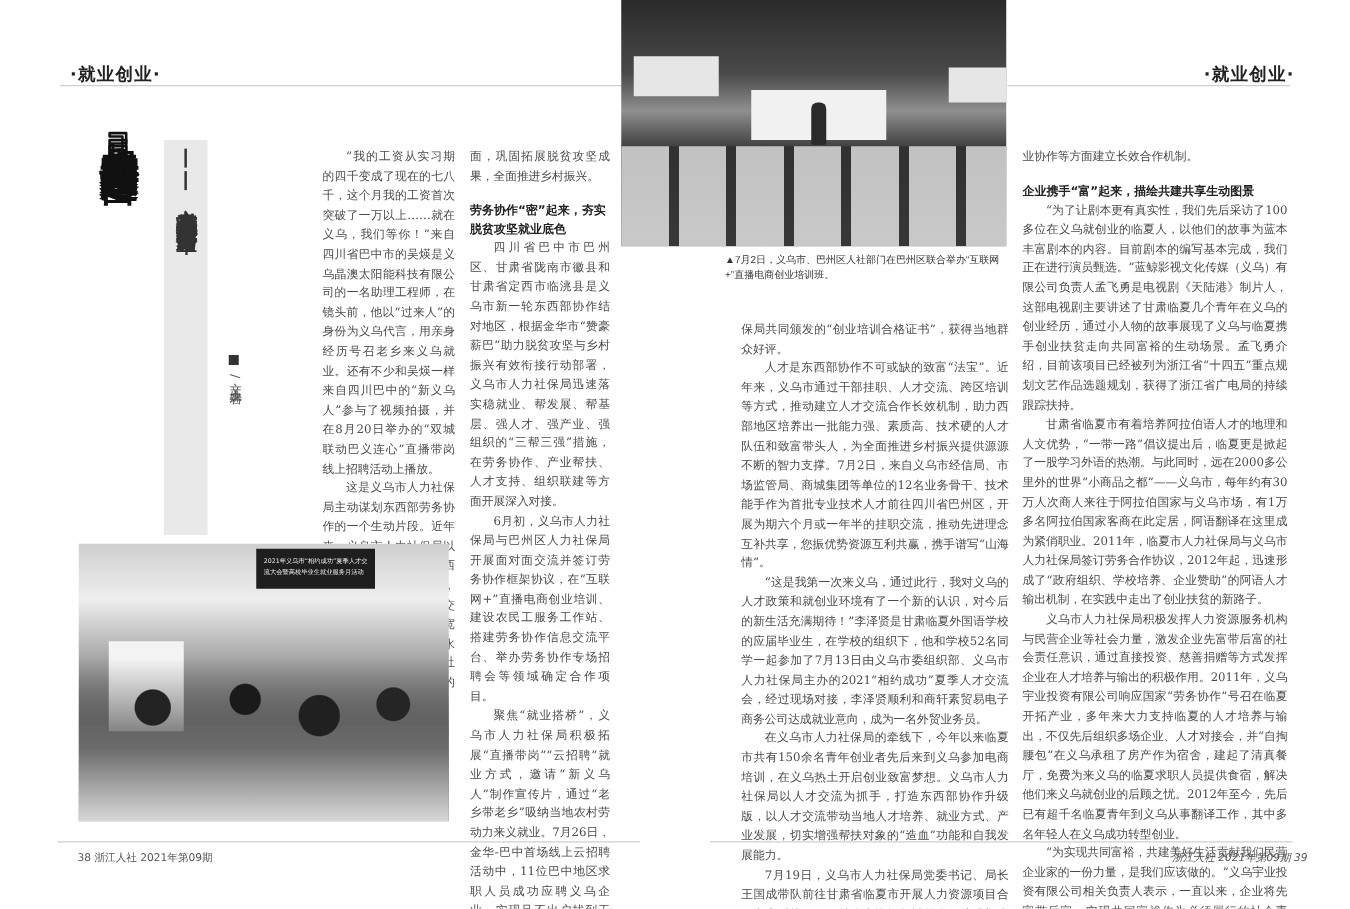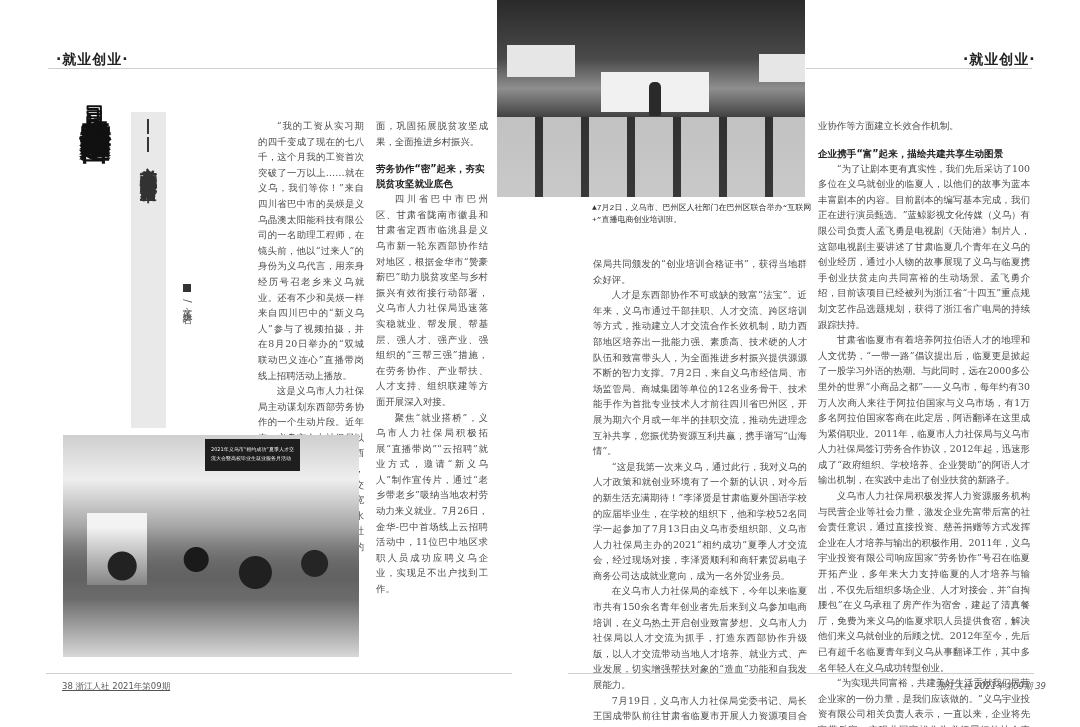--- a/index.html
+++ b/index.html
@@ -31,32 +31,32 @@
 
   .photo { position: absolute; overflow: hidden; background: #777; }
   .photo-top { left: 497px; top: 0; width: 308px; height: 197px; background: linear-gradient(180deg, #2a2a2a 0%, #4a4a4a 30%, #8f8f8f 45%, #3e3e3e 60%, #6e6e6e 100%); }
   .photo-top .screen { position: absolute; background: #e6e6e6; }
   .photo-top .s1 { left: 10px; top: 45px; width: 68px; height: 32px; }
   .photo-top .s2 { left: 104px; top: 72px; width: 108px; height: 40px; background: #f1f1f1; }
   .photo-top .s3 { left: 262px; top: 54px; width: 50px; height: 28px; }
   .photo-top .seats { position: absolute; left: 0; bottom: 0; width: 100%; height: 80px; background: repeating-linear-gradient(90deg, #d9d9d9 0 38px, #2e2e2e 38px 46px); opacity: 0.85; }
   .photo-top .speaker { position: absolute; left: 152px; top: 82px; width: 12px; height: 34px; background: #2a2a2a; border-radius: 5px 5px 2px 2px; }
 
-  .caption { position: absolute; left: 592px; top: 202px; width: 226px; font-size: 8px; line-height: 12px; color: #333; font-family: Liberation Mono, monospace; }
+  .caption { position: absolute; left: 580px; top: 202px; width: 226px; font-size: 8px; line-height: 12px; color: #333; font-family: Liberation Sans, sans-serif; }
 
   .photo-bottom { left: 63px; top: 435px; width: 296px; height: 222px; background: linear-gradient(180deg, #cfcfcf 0%, #eeeeee 20%, #9a9a9a 45%, #4a4a4a 65%, #8c8c8c 100%); }
   .photo-bottom .banner { position: absolute; left: 142px; top: 4px; width: 95px; height: 32px; background: #1e1e1e; color: #eee; font-size: 5px; line-height: 9px; padding: 6px; font-family: "DejaVu Sans", "Liberation Sans", sans-serif; }
   .photo-bottom .sign-board { position: absolute; left: 24px; top: 78px; width: 60px; height: 72px; background: #f3f3f3; }
   .photo-bottom .crowd { position: absolute; left: 0; bottom: 0; width: 100%; height: 130px; background: radial-gradient(circle at 20% 30%, #222 0 14px, transparent 15px), radial-gradient(circle at 45% 25%, #1a1a1a 0 12px, transparent 13px), radial-gradient(circle at 65% 35%, #202020 0 16px, transparent 17px), radial-gradient(circle at 85% 28%, #252525 0 13px, transparent 14px), linear-gradient(180deg, transparent 0%, #6b6b6b 55%, #d8d8d8 100%); }
 
   .footer-rule { position: absolute; top: 673px; height: 1px; background: #cfcfcf; }
   .footer-rule.left { left: 46px; width: 466px; }
   .footer-rule.right { left: 568px; width: 466px; }
   .folio { position: absolute; top: 681px; font-family: "DejaVu Sans", "Liberation Sans", sans-serif; font-size: 8.5px; color: #555; }
-  .folio.left { left: 62px; text-decoration: underline; }
+  .folio.left { left: 62px; }
   .folio.right { right: 34px; font-style: italic; }
 </style>
 </head>
 <body>
 
 <div class="section-tag left">·就业创业·</div>
 <div class="header-rule left"></div>
 <div class="section-tag right">·就业创业·</div>
 <div class="header-rule right"></div>
 
@@ -70,20 +70,21 @@
 
 <div class="col c1">
   <p>“我的工资从实习期的四千变成了现在的七八千，这个月我的工资首次突破了一万以上……就在义乌，我们等你！”来自四川省巴中市的吴煐是义乌晶澳太阳能科技有限公司的一名助理工程师，在镜头前，他以“过来人”的身份为义乌代言，用亲身经历号召老乡来义乌就业。还有不少和吴煐一样来自四川巴中的“新义乌人”参与了视频拍摄，并在8月20日举办的“双城联动巴义连心”直播带岗线上招聘活动上播放。</p>
   <p>这是义乌市人力社保局主动谋划东西部劳务协作的一个生动片段。近年来，义乌市人力社保局以高度的政治站位深化东西部扶贫协作和对口支援，加强劳务对接、人才交流、产业合作，推动更宽领域、更深层次、更高水平的区域协作，形成全社会共同参与、共建共享的良好局</p>
 </div>
 
 <div class="col c2">
   <p class="cont">面，巩固拓展脱贫攻坚成果，全面推进乡村振兴。</p>
   <h3>劳务协作“密”起来，夯实脱贫攻坚就业底色</h3>
   <p>四川省巴中市巴州区、甘肃省陇南市徽县和甘肃省定西市临洮县是义乌市新一轮东西部协作结对地区，根据金华市“赞豪薪巴”助力脱贫攻坚与乡村振兴有效衔接行动部署，义乌市人力社保局迅速落实稳就业、帮发展、帮基层、强人才、强产业、强组织的“三帮三强”措施，在劳务协作、产业帮扶、人才支持、组织联建等方面开展深入对接。</p>
+  <p>6月初，义乌市人力社保局与巴州区人力社保局开展面对面交流并签订劳务协作框架协议，在“互联网+”直播电商创业培训、建设农民工服务工作站、搭建劳务协作信息交流平台、举办劳务协作专场招聘会等领域确定合作项目。</p>
   <p>聚焦“就业搭桥”，义乌市人力社保局积极拓展“直播带岗”“云招聘”就业方式，邀请“新义乌人”制作宣传片，通过“老乡带老乡”吸纳当地农村劳动力来义就业。7月26日，金华-巴中首场线上云招聘活动中，11位巴中地区求职人员成功应聘义乌企业，实现足不出户找到工作。</p>
 
 </div>
 
 <div class="photo photo-top">
   <div class="screen s1"></div>
   <div class="screen s2"></div>
   <div class="screen s3"></div>
   <div class="speaker"></div>
   <div class="seats"></div>

